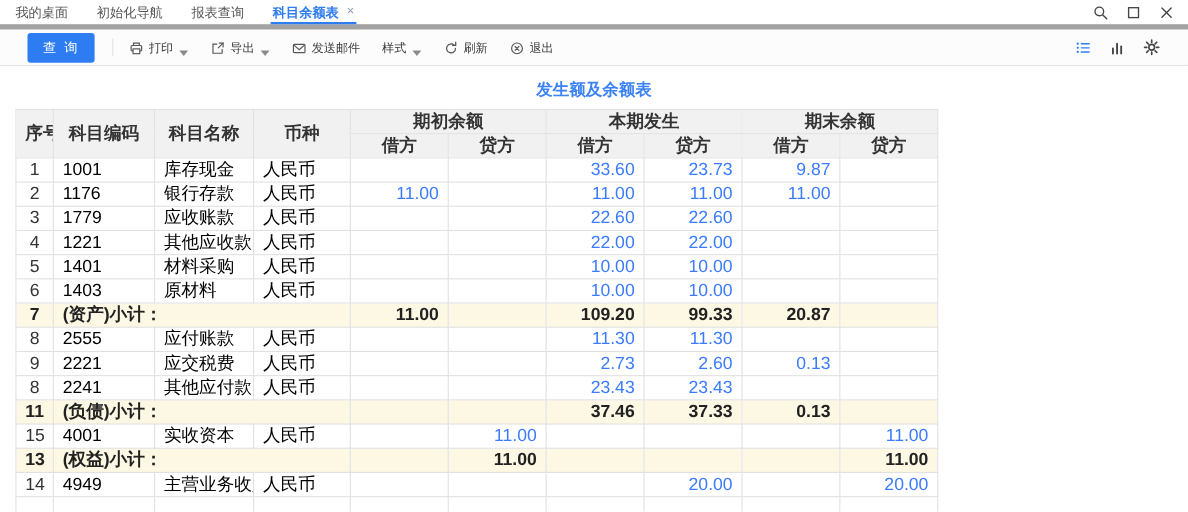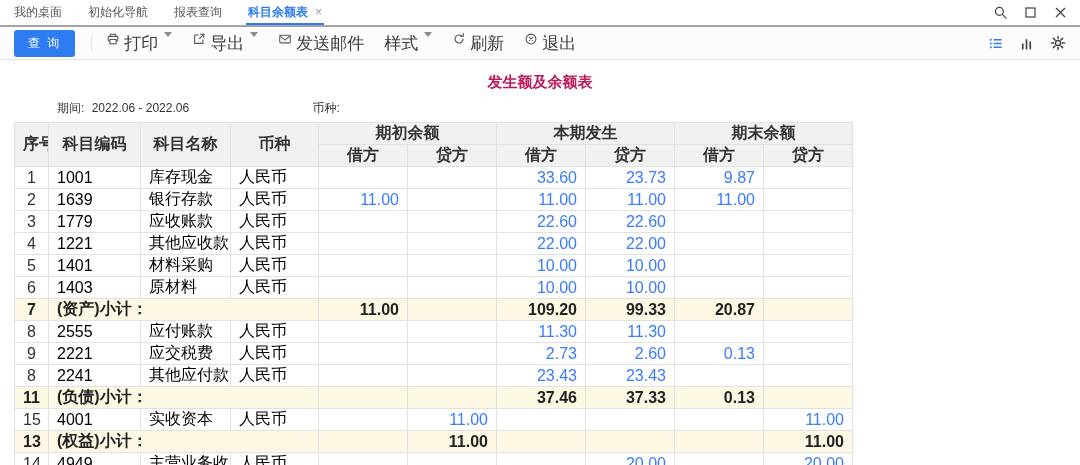--- a/index.html
+++ b/index.html
@@ -4,44 +4,44 @@
 <style>
   :root{
     --accent:#2e7cf2;
     --num:#3b7bff;
     --subtotal-bg:#fdf8e3;
   }
   *{box-sizing:border-box;margin:0;padding:0;}
   html,body{width:1080px;height:465px;overflow:hidden;background:#fff;
     font-family:"Liberation Sans","DejaVu Sans",sans-serif;color:#333;}
   
-  .tabbar{height:27px;display:flex;align-items:stretch;border-bottom:2px solid #a3a3a3;
+  .tabbar{height:27px;display:flex;align-items:stretch;border-bottom:5px solid #a3a3a3;
     padding:0 12px 0 14px;background:#fff;}
   .tab{display:flex;align-items:center;font-size:12px;color:#555;margin-right:26px;
     position:relative;cursor:pointer;white-space:nowrap;}
   .tab.active{color:var(--accent);font-weight:700;font-family:Liberation Mono, monospace;}
   .tab.active::after{content:"";position:absolute;left:-2px;right:-2px;bottom:0;height:2px;background:var(--accent);}
   .tab-close{font-weight:400;color:#8a9bb5;margin-left:7px;font-size:12px;cursor:pointer;}
   .win-icons{margin-left:auto;display:flex;align-items:center;gap:15px;}
   .win-icons svg{display:block;cursor:pointer;}
   
-  .toolbar{height:33px;display:flex;align-items:center;padding:0 14px;background:#fcfcfc;
+  .toolbar{height:33px;display:flex;align-items:center;padding:0 25px;background:#fcfcfc;
     border-bottom:1px solid #e3e3e3;box-shadow:0 1px 2px rgba(0,0,0,.04);}
   .btn-primary{background:var(--accent);color:#fff;border:none;border-radius:3px;
     font-size:12px;padding:5px 14px;cursor:pointer;font-family:inherit;letter-spacing:2px;}
   .tb-sep{width:1px;height:16px;background:#e2e2e2;margin:0 14px 0 16px;}
-  .tb-item{display:flex;align-items:flex-start;gap:4px;font-size:17px;color:#3a3a3a;
+  .tb-item{display:flex;align-items:flex-end;gap:4px;font-size:11px;color:#3a3a3a;
     margin-right:20px;cursor:pointer;white-space:nowrap;}
   .caret{width:0;height:0;border-left:4px solid transparent;border-right:4px solid transparent;
     border-top:5px solid #8a8a8a;display:inline-block;margin-left:2px;}
   .tb-right{margin-left:auto;display:flex;align-items:center;gap:16px;}
   .tb-right svg{display:block;cursor:pointer;}
   .ico{display:block;}
   
-  .report-title{text-align:center;font-size:15px;font-weight:700;color:#be185d;margin-top:12px;line-height:20px;}
+  .report-title{text-align:center;font-size:15px;font-weight:700;color:#3b82f6;margin-top:12px;line-height:20px;}
   .meta{font-size:12px;color:#333;margin:8px 0 0 57px;height:15px;}
   .meta .lbl{color:#333;}
   .meta .val{margin-left:4px;}
   .meta .currency{margin-left:120px;}
   table{border-collapse:collapse;table-layout:fixed;width:838px;margin:7px 0 0 14px;font-size:16px;}
   th,td{border:1px solid #e1e1e1;height:20px;padding:0 8px;white-space:nowrap;overflow:hidden;}
   thead th{background:#f1f1f1;font-weight:700;color:#333;text-align:center;}
   thead tr:first-child th{height:21px;}
   td.c-seq{text-align:center;color:#333;}
   td.c-code,td.c-name,td.c-cur,td.c-label{text-align:left;color:#000000;}
@@ -158,25 +158,20 @@
         <circle cx="8" cy="8" r="2.6"></circle>
         <path d="M8 1.5V3.6M8 12.4v2.1M1.5 8h2.1M12.4 8h2.1M3.4 3.4l1.5 1.5M11.1 11.1l1.5 1.5M12.6 3.4l-1.5 1.5M4.9 11.1l-1.5 1.5"></path>
       </svg>
     </span>
   </span>
 </div>
 
 <div class="report">
   <div class="report-title">发生额及余额表</div>
 
-  <div class="meta">
-    <span class="lbl">期间:</span>
-    <span class="val">2022.06 - 2022.06</span>
-    <span class="lbl currency">币种:</span>
-  </div>
 
   <table>
     <colgroup>
       <col style="width:34px">
         <col style="width:92px">
         <col style="width:90px">
         <col style="width:88px">
       <col style="width:89px">
         <col style="width:89px">
         <col style="width:89px">
@@ -211,21 +206,21 @@
           <td class="c-cur">人民币</td>
           <td class="c-num"></td>
           <td class="c-num"></td>
           <td class="c-num">33.60</td>
           <td class="c-num">23.73</td>
           <td class="c-num">9.87</td>
           <td class="c-num"></td>
         </tr>
         <tr>
           <td class="c-seq">2</td>
-          <td class="c-code">1639</td>
+          <td class="c-code">1176</td>
           <td class="c-name">银行存款</td>
           <td class="c-cur">人民币</td>
           <td class="c-num">11.00</td>
           <td class="c-num"></td>
           <td class="c-num">11.00</td>
           <td class="c-num">11.00</td>
           <td class="c-num">11.00</td>
           <td class="c-num"></td>
         </tr>
         <tr>

